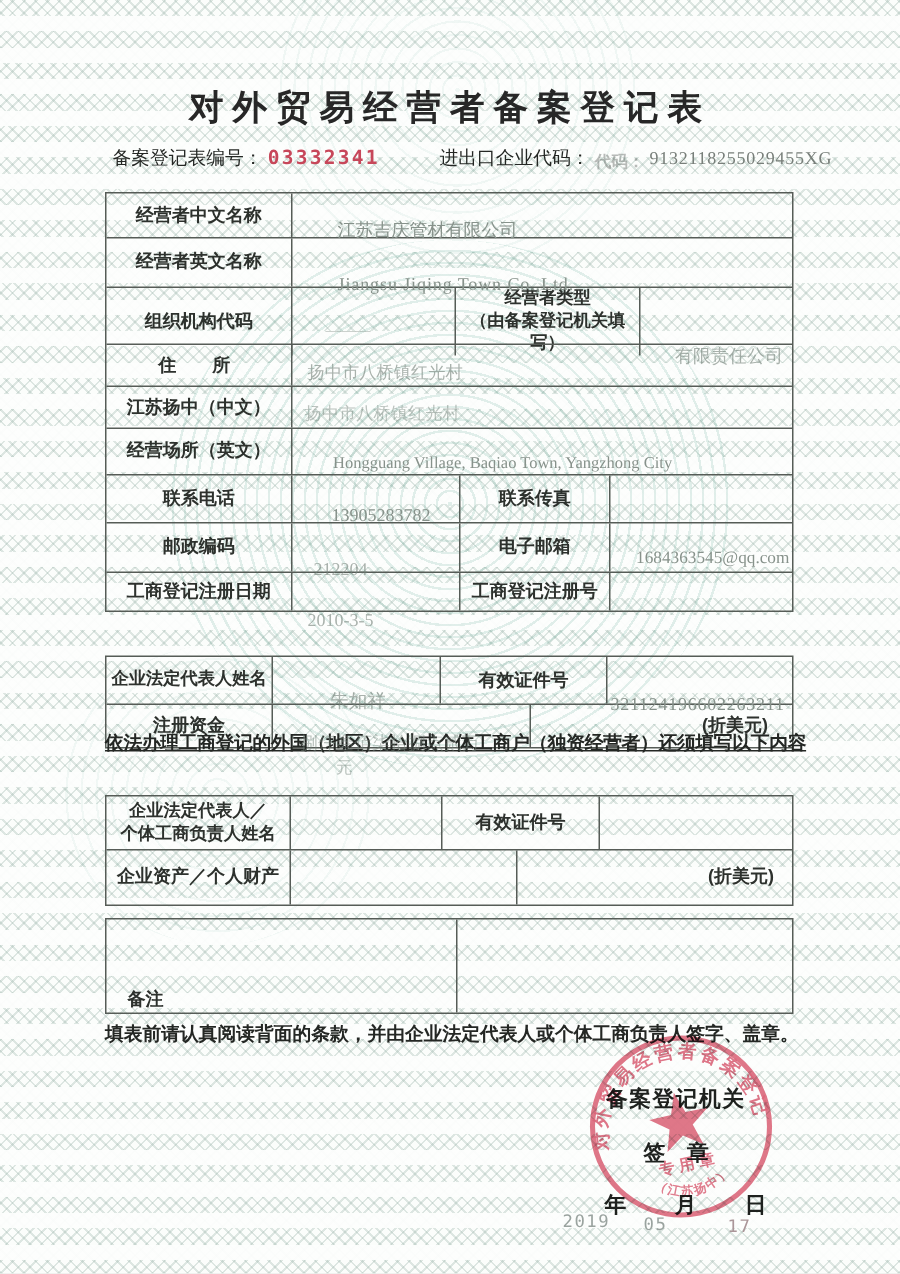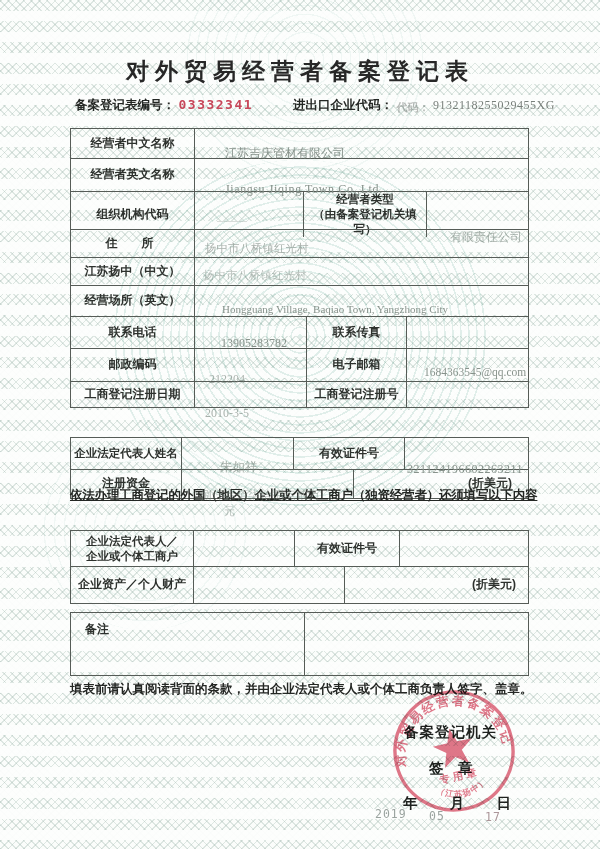--- a/index.html
+++ b/index.html
@@ -21,21 +21,21 @@
     background:repeating-radial-gradient(circle at 50% 50%, rgba(64,150,128,.12) 0 1.4px, transparent 1.4px 9px); }
   .wm3 { left:40px; top:430px; width:210px; height:200px; opacity:.5;
     background:repeating-radial-gradient(circle at 50% 50%, rgba(64,150,128,.12) 0 1.4px, transparent 1.4px 10px); }
 
   .title { position:absolute; top:56px; left:0; width:600px; text-align:center;
     font-size:23px; font-weight:bold; letter-spacing:6px; color:#272727; }
 
   .subline { position:absolute; top:97px; left:0; width:600px; font-size:12.5px; }
   .sub-left { position:absolute; left:75px; top:0; }
   .sub-right { position:absolute; left:293px; top:0; }
-  .blbl { font-weight:bold; color:#242724; }
+  .blbl { font-weight:normal; color:#242724; }
   .serial { color:#c7475a; font-weight:bold; letter-spacing:1.5px; font-size:13px;
     font-family:"DejaVu Sans Mono", monospace; }
   .ghost { opacity:.42; font-size:11px; font-weight:bold; position:relative; top:2px; color:#5a605c; }
   .iecode { color:#787f7a; font-size:12px; letter-spacing:.5px; font-family:"Liberation Serif", serif; }
 
   .tbl { position:absolute; left:70px; width:459px; border:1.2px solid #565c57; background:transparent; }
   .tr { position:relative; display:grid; border-top:1.2px solid #565c57; }
   .tr:first-child { border-top:none; }
   .td { position:relative; border-left:1.2px solid #565c57;
     display:flex; align-items:center; justify-content:center; overflow:visible; }
@@ -56,21 +56,21 @@
   .t1 { top:128px; }
   .t2 { top:437px; }
   .t3 { top:530px; }
   .t4 { top:612px; }
   .heading { position:absolute; left:70px; font-weight:bold; font-size:12.5px; color:#242724; white-space:nowrap; }
   .h2 { top:416px; }
   .h3 { top:487px; letter-spacing:-.2px;text-decoration:underline; }
   .note { position:absolute; left:70px; top:681px; font-weight:bold; font-size:12.5px; color:#242724; }
 
   .usd-cell { justify-content:flex-end; padding-right:16px; }
-  .remark-cell { align-items:flex-start; justify-content:flex-start; padding:9px 0 0 14px; }
+  .remark-cell { align-items:flex-end; justify-content:flex-start; padding:9px 0 0 14px; }
 
   
   .ink    { color:#87928b; }
   .ink-f  { color:rgba(118,131,123,.62); }
   .ink-ff { color:rgba(118,131,123,.48); }
 
   
   .auth-title { position:absolute; left:404px; top:723px; font-size:14.5px; font-weight:bold;
     letter-spacing:1px; color:#1e211e; z-index:5; }
   .auth-sign  { position:absolute; left:429px; top:759px; font-size:14.5px; font-weight:bold;
@@ -240,21 +240,21 @@
     </div>
   </div>
 
   <div class="heading h3">依法办理工商登记的外国（地区）企业或个体工商户（独资经营者）还须填写以下内容</div>
 
   <div class="tbl t3">
     <div class="tr t3r1" style="height:35px;">
       <div class="td">
         <span class="lab lab-sm">
           <span>企业法定代表人／</span><br>
-          <span>企业或个体工商户</span>
+          <span>个体工商负责人姓名</span>
         </span>
       </div>
       <div class="td"></div>
       <div class="td">
           <span class="lab">有效证件号</span>
         </div>
       <div class="td"></div>
     </div>
     <div class="tr t3r2" style="height:37px;">
       <div class="td">

